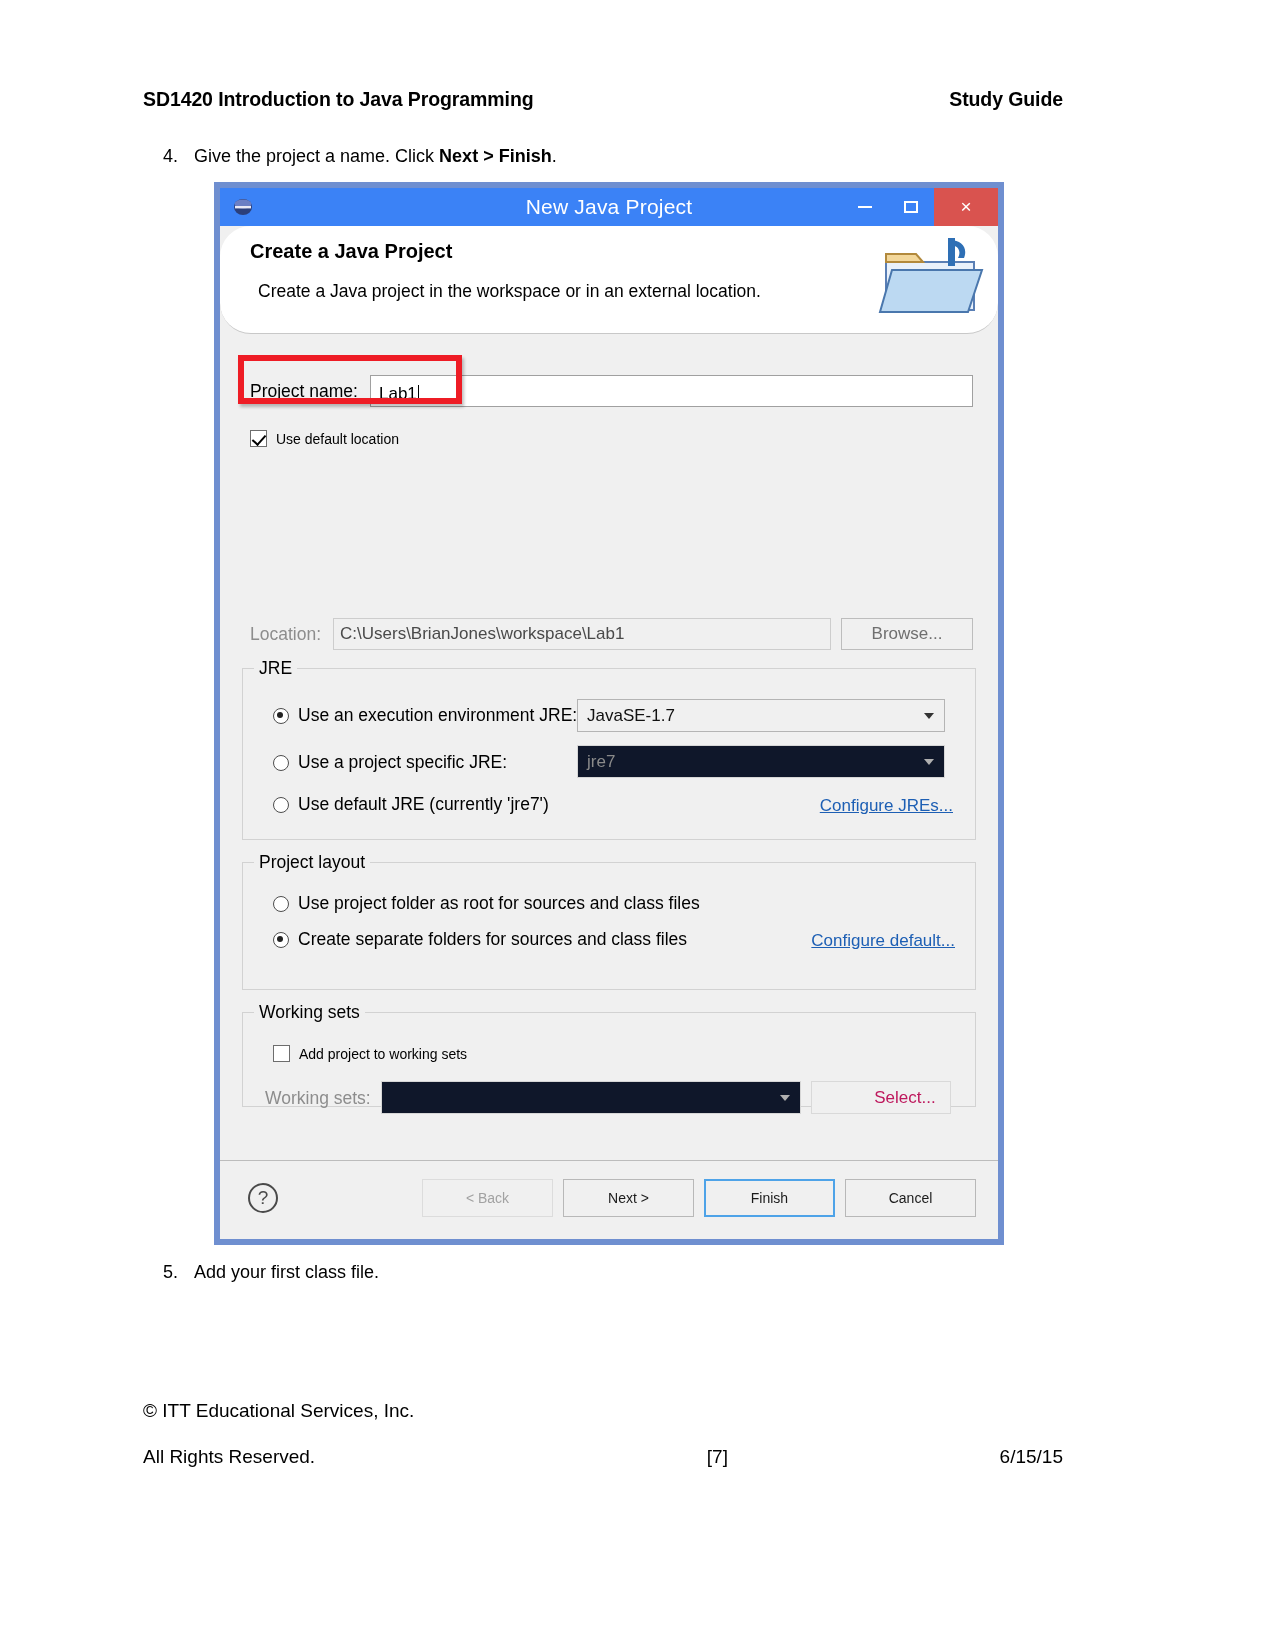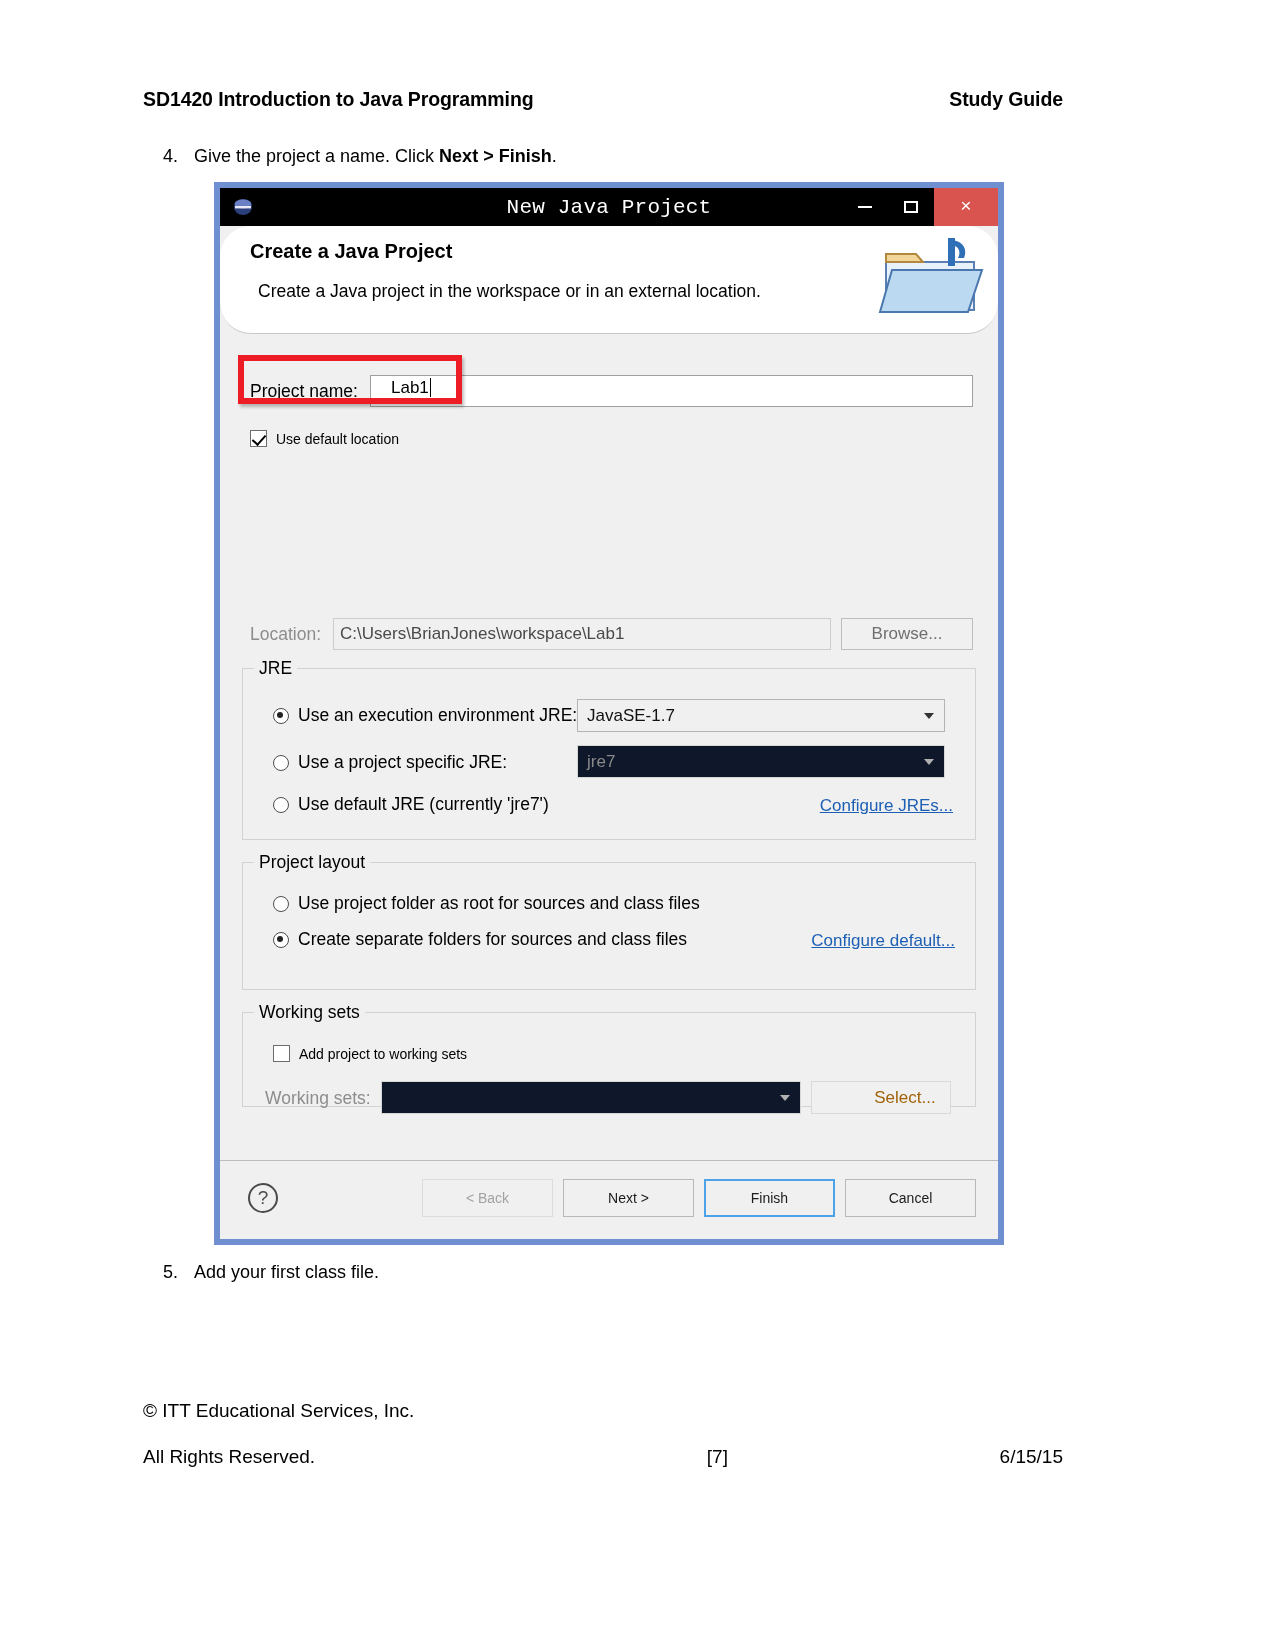--- a/index.html
+++ b/index.html
@@ -67,26 +67,25 @@
     width: 790px;
     height: 1063px;
     background: #f0f0f0;
     border: 6px solid #6f8fd0;
     box-sizing: border-box;
     font-family: "Liberation Sans", sans-serif;
   }
 
   .titlebar {
     height: 38px;
-    background: #000000;
+    background: #3b82f6;
     display: flex;
     align-items: center;
     position: relative;
     color: #fff;
-    font-family: Liberation Mono, monospace;
   }
   .titlebar .eclipse-icon {
     width: 22px; height: 22px;
     margin-left: 12px;
     flex: none;
     position: relative;
   }
   .titlebar .title {
     position: absolute;
     left: 0; right: 0;
@@ -168,23 +167,23 @@
     margin-right: 12px;
     white-space: nowrap;
   }
   .input-projname {
     flex: 1;
     height: 32px;
     background: #ffffff;
     border: 1px solid #a0a0a0;
     box-sizing: border-box;
     font-size: 17px;
-    padding: 2px 20px;
-    display: flex;
-    align-items: flex-start;
+    padding: 2px 8px;
+    display: flex;
+    align-items: flex-end;
     position: relative;
   }
   .caret {
     display: inline-block;
     width: 1px;
     height: 19px;
     background: #000;
     margin-left: 1px;
   }
 
@@ -528,21 +527,21 @@
         <div class="chk-row" style="left:30px; top:32px;text-align:center;">
           <span class="cbox"></span>
           <span>Add project to working sets</span>
         </div>
 
         <span style="position:absolute; left:22px; top:75px; font-size:17.5px; color:#8d8d8d;">Working sets:</span>
         <div class="combo disabled" style="left:138px; top:68px; width:420px;">
           <span></span>
           <span class="arrow"></span>
         </div>
-        <div class="btn" style="position:absolute; left:568px; top:68px; width:140px; height:33px; color:#a16207; border-color:#d9d9d9;padding-left:48px;">Select...</div>
+        <div class="btn" style="position:absolute; left:568px; top:68px; width:140px; height:33px; color:#be185d; border-color:#d9d9d9;padding-left:48px;">Select...</div>
       </div>
 
     </div>
 
     <div class="dlg-footer">
       <div class="help-icon">?</div>
       <div class="footer-btns">
         <div class="fbtn disabled">&lt; Back</div>
         <div class="fbtn">Next &gt;</div>
         <div class="fbtn default">Finish</div>

